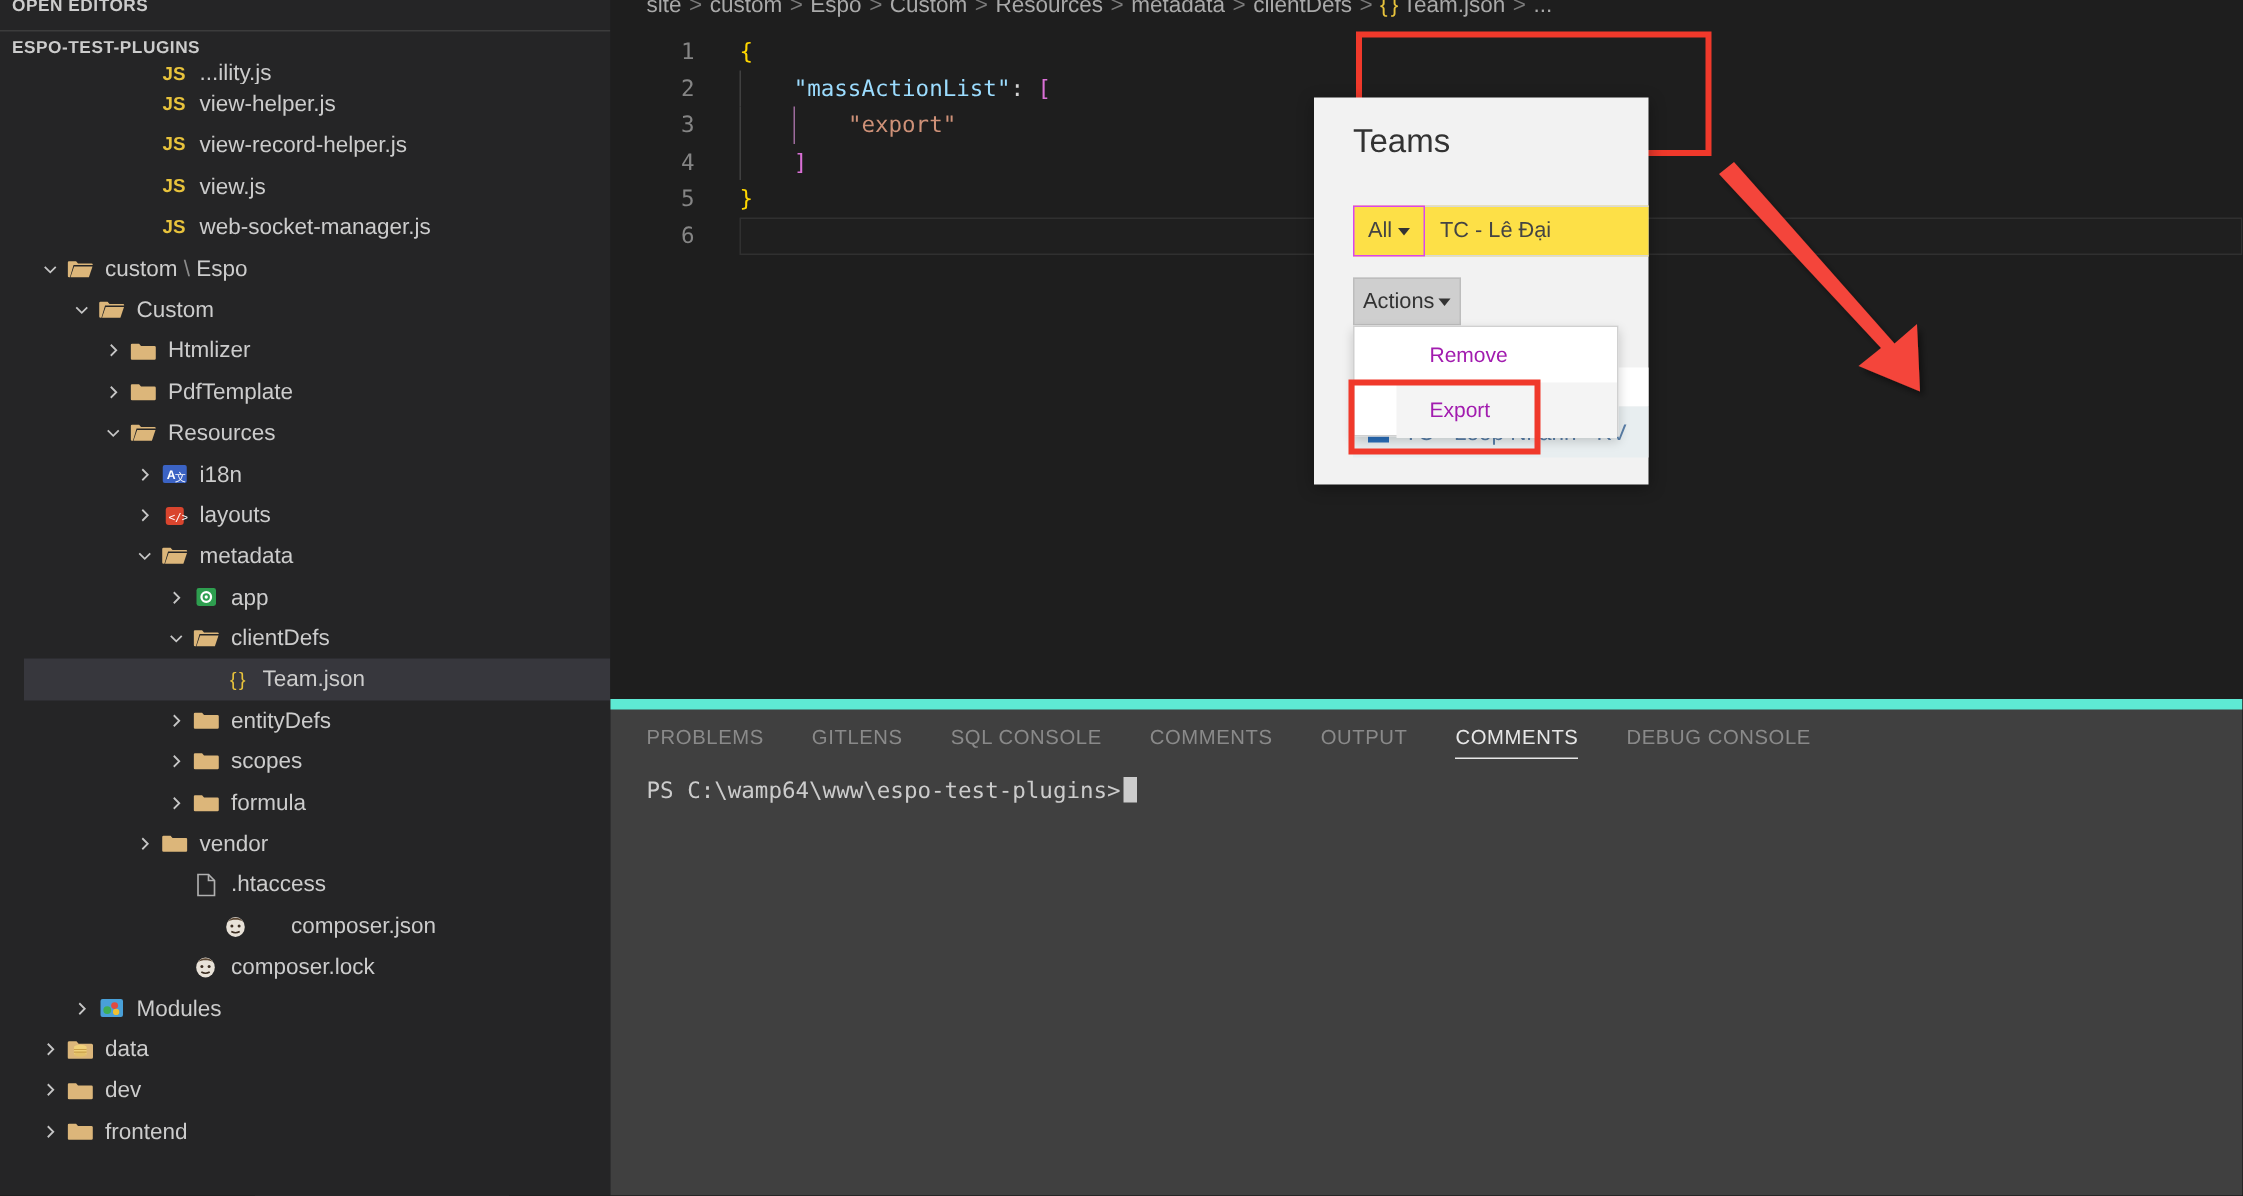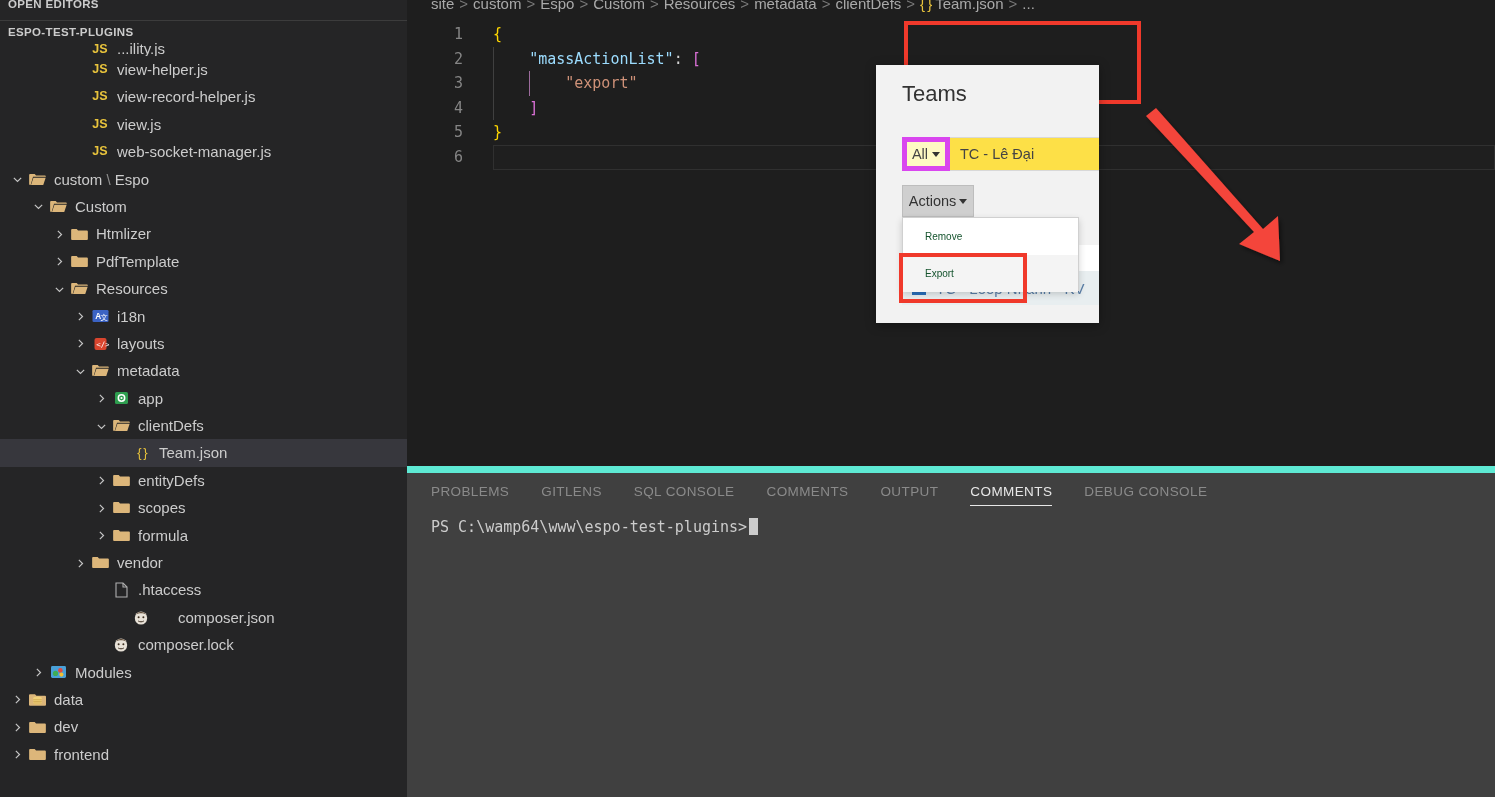--- a/index.html
+++ b/index.html
@@ -27,20 +27,21 @@
   #open-editors-header { position:absolute; top:-6px; left:0; right:0; }
   #explorer-header {
     position:absolute; top:20px; left:0; right:0;
     border-top: 1px solid #3c3c3c;
     background:#252526;
     height: 22px; line-height: 22px;
   }
   #tree {
     position: absolute; top: 42px; left: 0; right: 0; bottom: 0;
     overflow: hidden;
+    padding-left: 16px;
   }
   .tree-row {
     position: relative;
     height: 27.4px; line-height: 27.4px;
     white-space: nowrap;
     font-size: 15px;
     color: #cccccc;
     display: flex; align-items: center;
   }
   .tree-row.clipped { color:#6a6a6a; height: 14px; line-height:14px; overflow:hidden; }
@@ -153,22 +154,22 @@
   }
   #teams-title {
     position:absolute; left:26px; top:16px;
     font-size: 22px; color:#333333; font-weight:normal;
   }
   #teams-searchrow {
     position:absolute; left:26px; top:72px; width:240px; height:34px;
     display:flex;
   }
   #all-dropdown {
-    width:48px; height:34px; background:#fef9c3;
-    border:5px solid #d946ef;
+    width:48px; height:34px; background:#fde047;
+    border:1px solid #d946ef;
     display:flex; align-items:center; justify-content:center;
     font-size:14.5px; color:#444; gap:4px;
   }
   .caret-dn {
     display:inline-block; width:0; height:0;
     border-left:4px solid transparent; border-right:4px solid transparent;
     border-top:5px solid #333;
   }
   #teams-input {
     flex:1; height:34px; background:#fde047; border:1px solid #d8d8d8;
@@ -182,21 +183,21 @@
     display:flex; align-items:center; justify-content:center; gap:3px;
     font-size:14.5px; color:#333;
   }
   #actions-menu {
     position:absolute; left:26px; top:152px; width:177px; height:74px;
     background:#ffffff; border:1px solid #d0d0d0;
     box-shadow:0 3px 7px rgba(0,0,0,.18);
   }
   .menu-item {
     height:37px; line-height:37px; padding-left:22px;
-    font-size:10px; color:#14532d;
+    font-size:14px; color:#a21caf;margin-left:28px;
   }
   .menu-item.hover { background:#f4f4f4; }
   
   #teams-bg-row {
     position:absolute; left:26px; top:206px; width:240px; height:34px;
     background:#e8eef0;
     display:flex; align-items:center; padding-left:10px;
   }
   .mini-check {
     width:14px; height:14px; background:#2a6fbb; display:inline-block;

